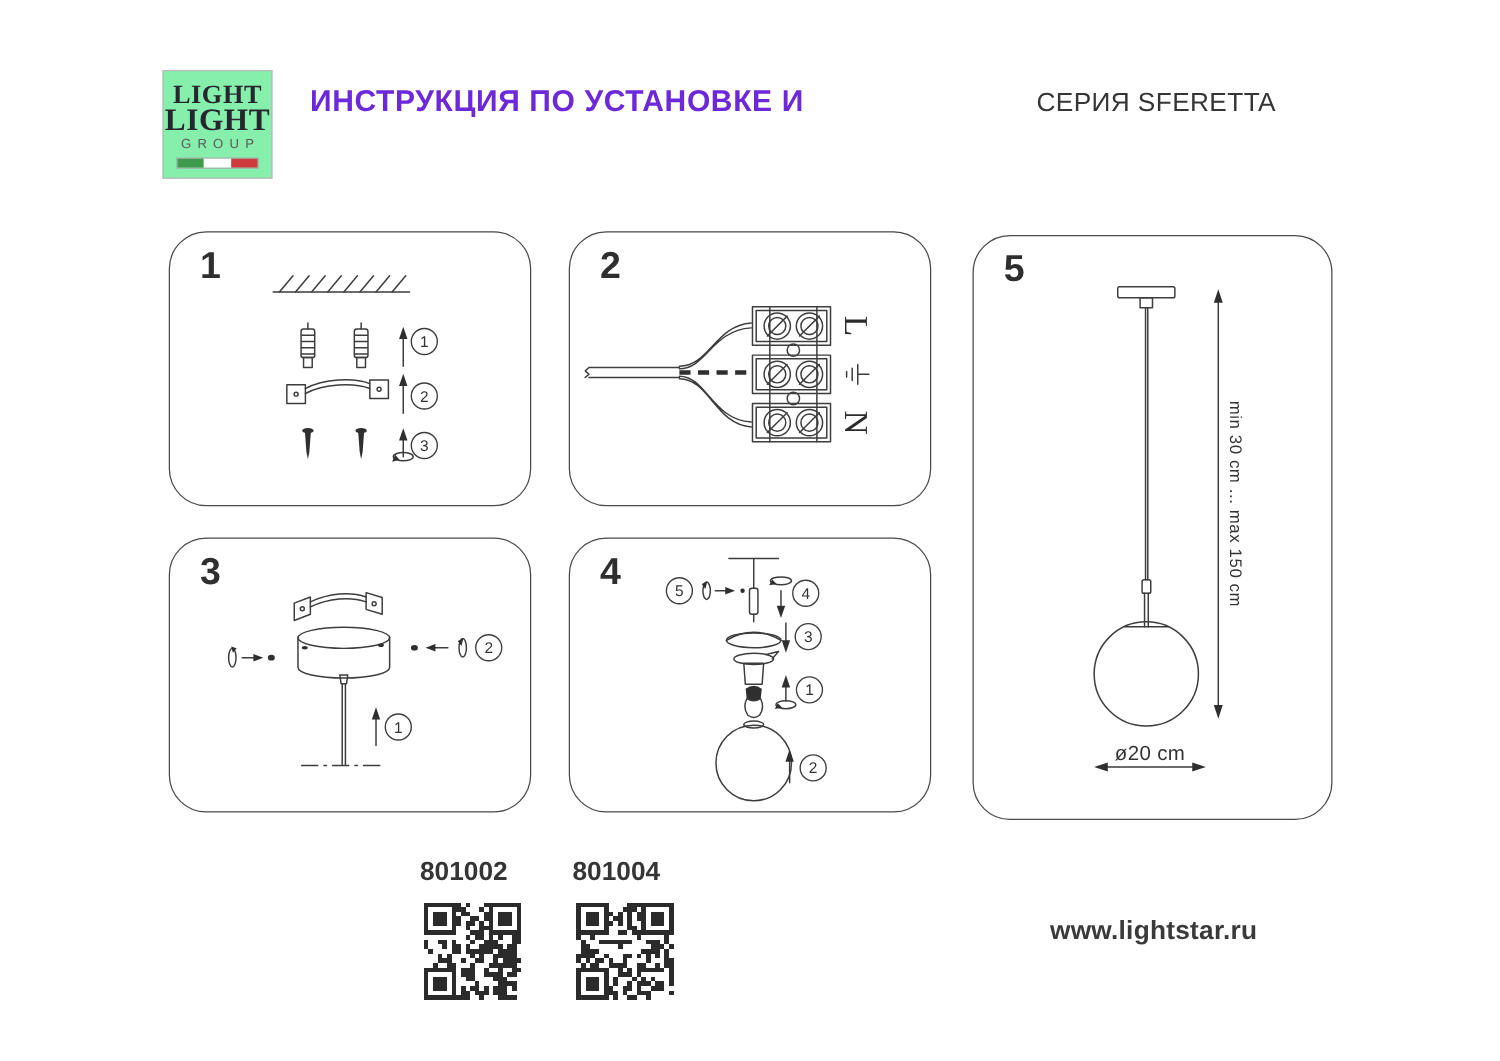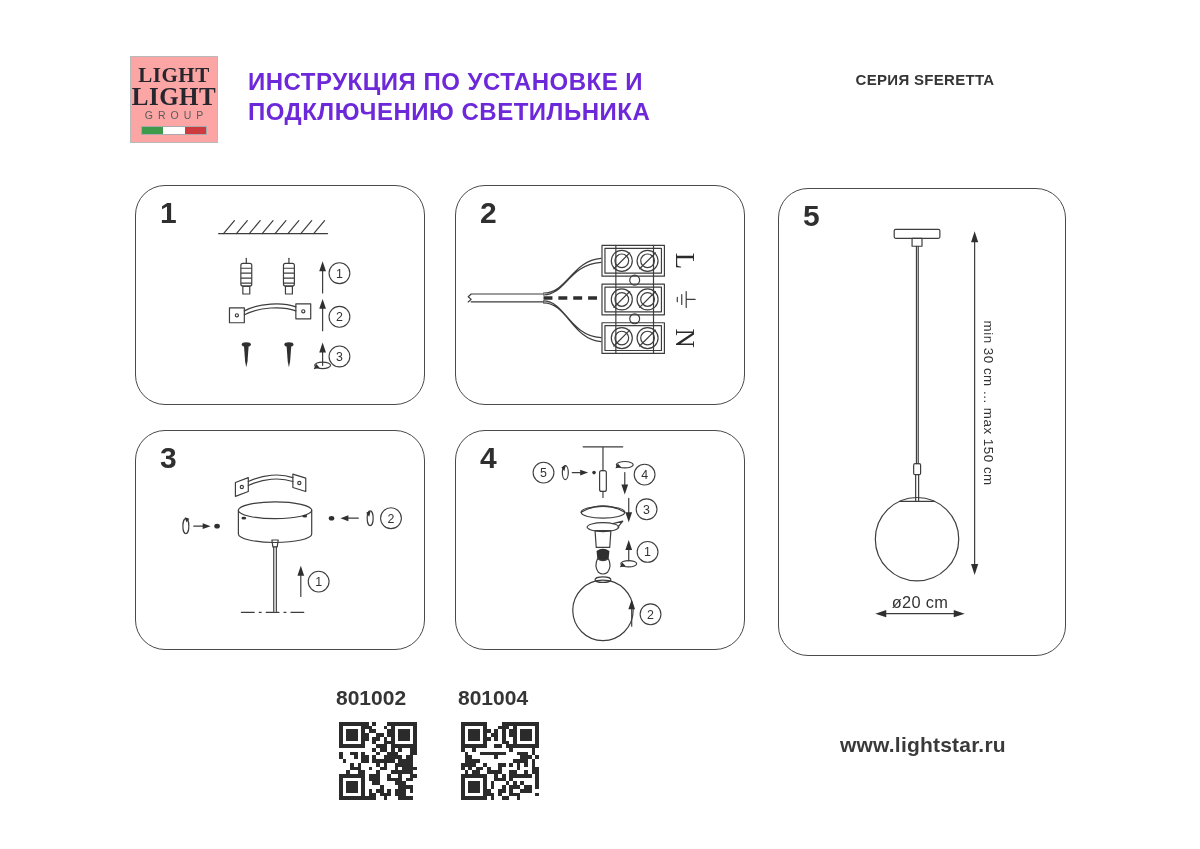--- a/index.html
+++ b/index.html
@@ -1,32 +1,32 @@
 <!DOCTYPE html>
 <html><head>
 <meta charset="utf-8">
 <style>
   html,body{margin:0;padding:0;background:#ffffff;}
   .page{position:relative;width:1200px;height:849px;background:#fff;overflow:hidden;
         font-family:"Liberation Sans",sans-serif;color:#333;}
 
   
   .logo{position:absolute;left:130px;top:56px;width:88px;height:87px;border:1px solid #b9b9b9;
-        background:#fca5a5;text-align:center;box-sizing:border-box;padding-top:9px;}
+        background:#86efac;text-align:center;box-sizing:border-box;padding-top:9px;}
   .logo-light{font-family:"Liberation Serif",serif;font-weight:700;font-size:21px;line-height:19px;color:#26262e;letter-spacing:.5px;}
   .logo-star{font-family:"Liberation Serif",serif;font-weight:700;font-size:25px;line-height:23px;color:#26262e;letter-spacing:.5px;}
   .logo-group{font-size:10.5px;line-height:14px;color:#5a5a5a;letter-spacing:5px;margin-left:5px;}
   .logo-flag{display:flex;width:64px;height:7px;margin:4px auto 0;border:.5px solid #aaa;}
   .logo-flag span{flex:1;}
   .fg{background:#3f9b4c;} .fw{background:#ffffff;} .fr{background:#ce3a3e;}
 
   .title{position:absolute;left:248px;top:67px;font-size:24px;font-weight:700;line-height:30px;
          color:#6d28d9;letter-spacing:.5px;}
   .series{position:absolute;left:780px;top:71px;width:290px;text-align:center;color:#353535;}
-  .series-name{font-size:15px;font-weight:700;letter-spacing:.3px;}
+  .series-name{font-size:21px;font-weight:400;letter-spacing:.3px;}
   .series-articles{font-size:24px;font-weight:700;margin-top:5px;letter-spacing:.5px;}
 
   
   .panel{position:absolute;border:1.3px solid #4a4a4a;border-radius:30px;background:#fff;box-sizing:border-box;}
   .p1{left:135px;top:185px;width:290px;height:220px;}
   .p2{left:455px;top:185px;width:290px;height:220px;}
   .p3{left:135px;top:430px;width:290px;height:220px;}
   .p4{left:455px;top:430px;width:290px;height:220px;}
   .p5{left:778px;top:188px;width:288px;height:468px;}
   .step-num{position:absolute;left:24px;top:10px;font-size:30px;font-weight:600;color:#2f2f2f;}
@@ -59,21 +59,20 @@
     <div class="logo-group">GROUP</div>
     <div class="logo-flag">
         <span class="fg"></span>
         <span class="fw"></span>
         <span class="fr"></span>
       </div>
   </div>
 
   <div class="title">
     <div>ИНСТРУКЦИЯ ПО УСТАНОВКЕ И</div>
-    <div>ПОДКЛЮЧЕНИЮ СВЕТИЛЬНИКА</div>
   </div>
 
   <div class="series">
     <div class="series-name">СЕРИЯ SFERETTA</div>
   </div>
 
   <section class="panel p1">
     <div class="step-num">1</div>
     <svg class="art" viewBox="0 0 290 220">
       <g>

